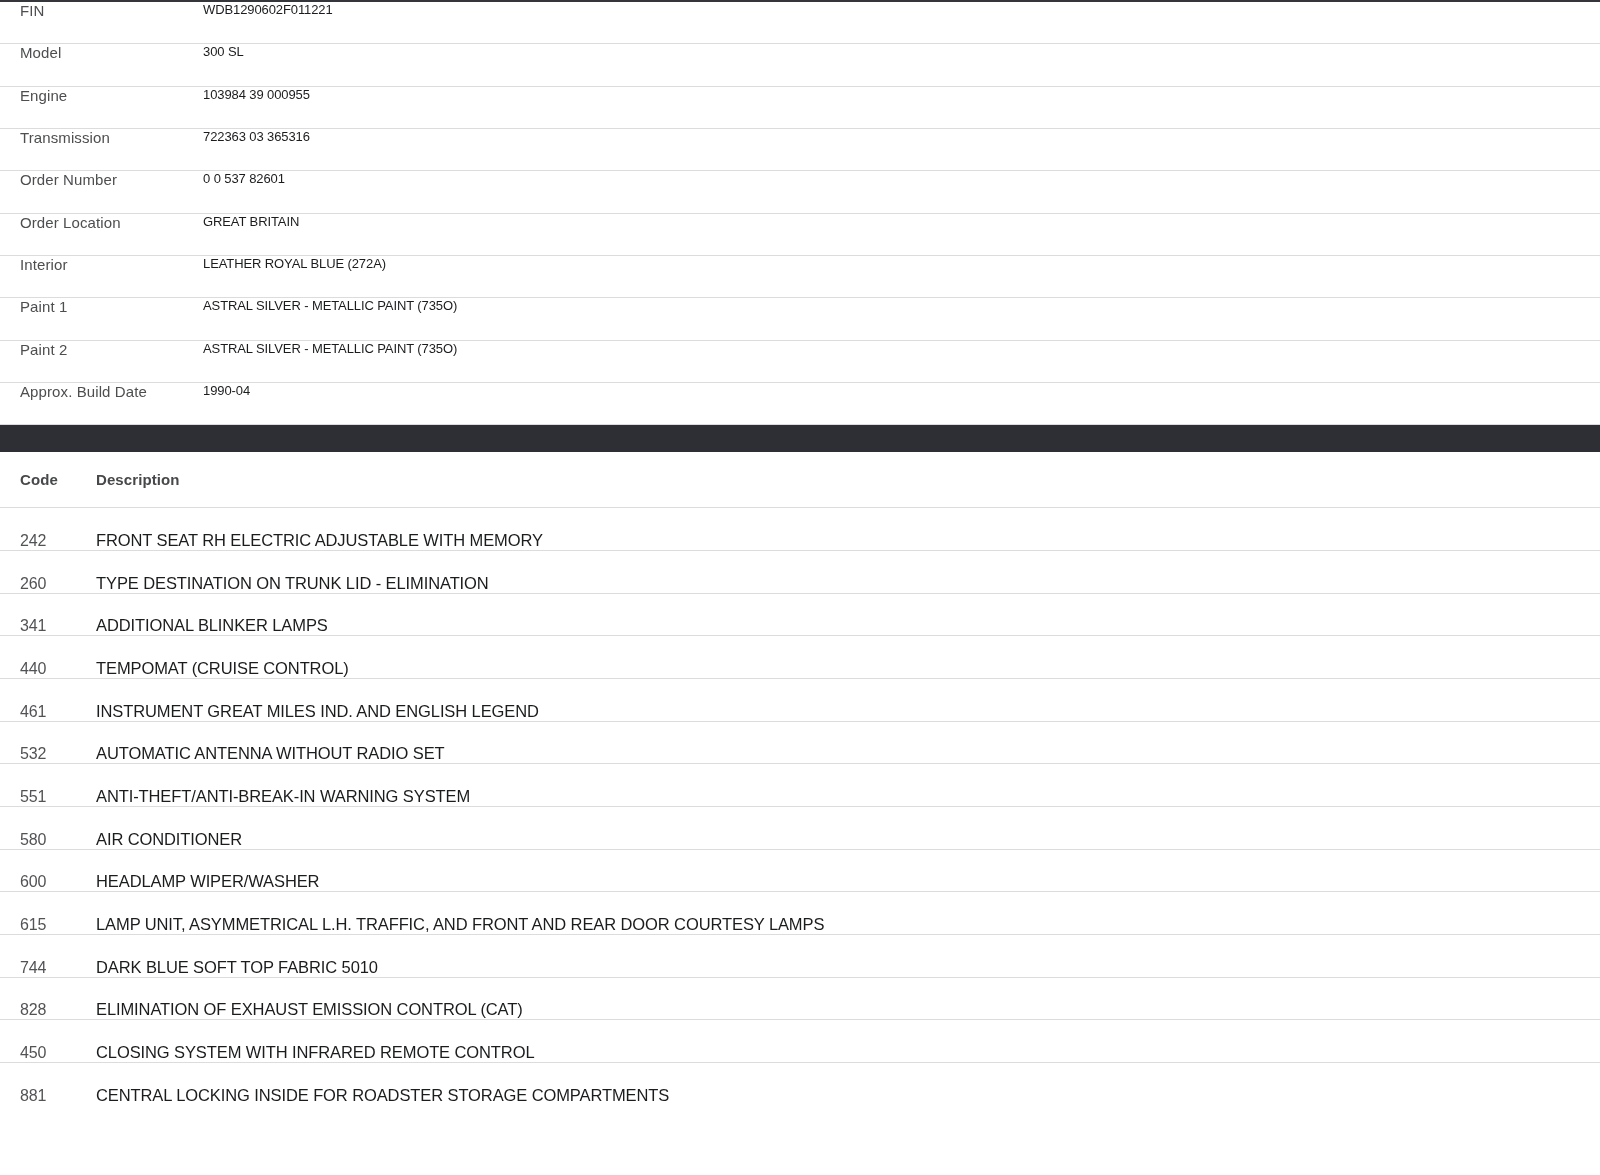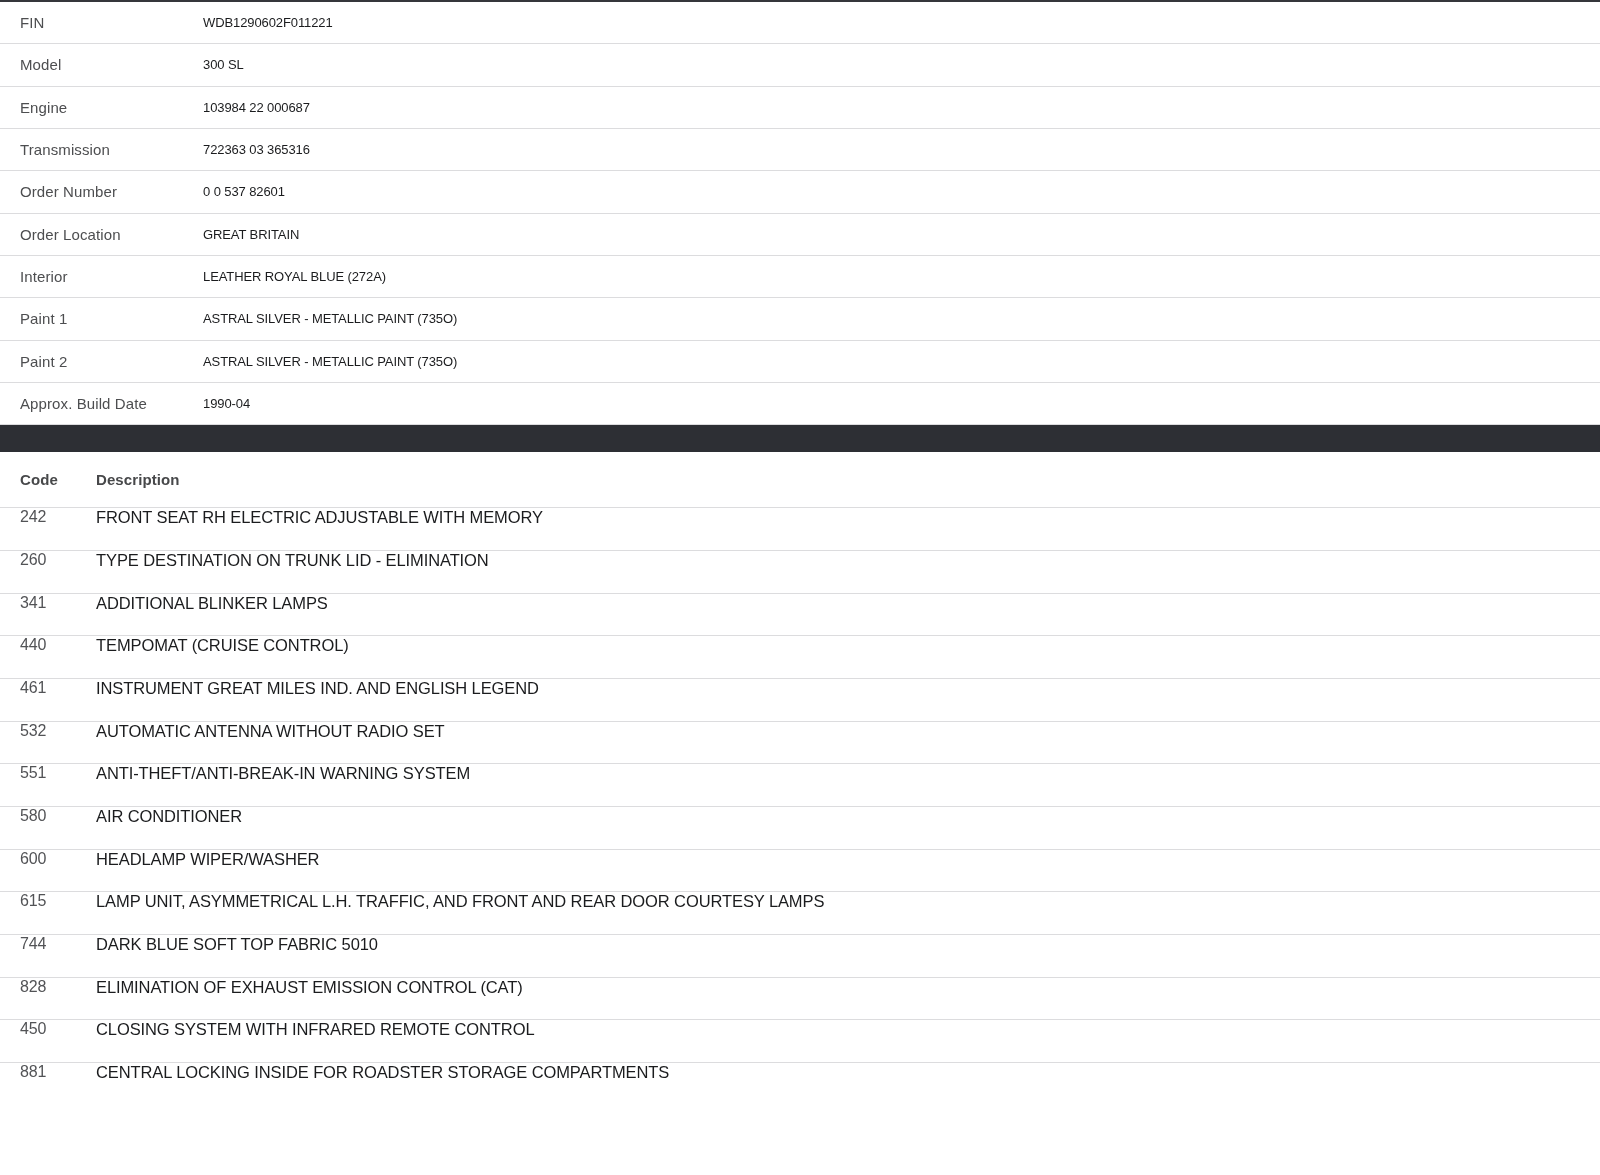--- a/index.html
+++ b/index.html
@@ -14,21 +14,21 @@
   *{box-sizing:border-box;}
   html,body{margin:0;padding:0;}
   body{
     width:1600px;height:1175px;overflow:hidden;background:#ffffff;
     font-family:"Liberation Sans","DejaVu Sans",sans-serif;
     -webkit-font-smoothing:antialiased;
   }
   .top-line{height:2px;width:100%;background:var(--top-line);}
   
   .kv-row{
-    display:flex;align-items:center;height:42.33px;
+    display:flex;align-items:flex-start;height:42.33px;
     border-bottom:1px solid var(--separator);padding-left:20px;
   }
   .kv-label{
     width:183px;flex:0 0 183px;font-size:15px;color:var(--label);
     letter-spacing:0.1px;
   }
   .kv-value{
     font-size:13px;color:var(--value);letter-spacing:-0.1px;
     white-space:nowrap;
   }
@@ -36,21 +36,21 @@
   .section-bar{height:27px;width:100%;background:var(--bar);}
   
   .codes-header{
     display:flex;align-items:center;height:56px;padding-left:20px;
     border-bottom:1px solid var(--separator);
     font-size:15px;font-weight:700;color:var(--header);
     letter-spacing:0.1px;
   }
   .col-code{width:76px;flex:0 0 76px;}
   .code-row{
-    display:flex;align-items:flex-start;height:42.67px;padding-left:20px;
+    display:flex;align-items:flex-end;height:42.67px;padding-left:20px;
     border-bottom:1px solid var(--separator);
   }
   .code-row:last-child{border-bottom:none;}
   .code-cell{
     width:76px;flex:0 0 76px;font-size:16px;color:var(--code);
     letter-spacing:-0.1px;
   }
   .desc-cell{
     font-size:16.5px;color:var(--value);letter-spacing:-0.1px;
     white-space:nowrap;
@@ -68,21 +68,21 @@
     <div class="kv-value">WDB1290602F011221</div>
   </div>
 
   <div class="kv-row">
     <div class="kv-label">Model</div>
     <div class="kv-value">300 SL</div>
   </div>
 
   <div class="kv-row">
     <div class="kv-label">Engine</div>
-    <div class="kv-value">103984 22 000687</div>
+    <div class="kv-value">103984 39 000955</div>
   </div>
 
   <div class="kv-row">
     <div class="kv-label">Transmission</div>
     <div class="kv-value">722363 03 365316</div>
   </div>
 
   <div class="kv-row">
     <div class="kv-label">Order Number</div>
     <div class="kv-value">0 0 537 82601</div>

